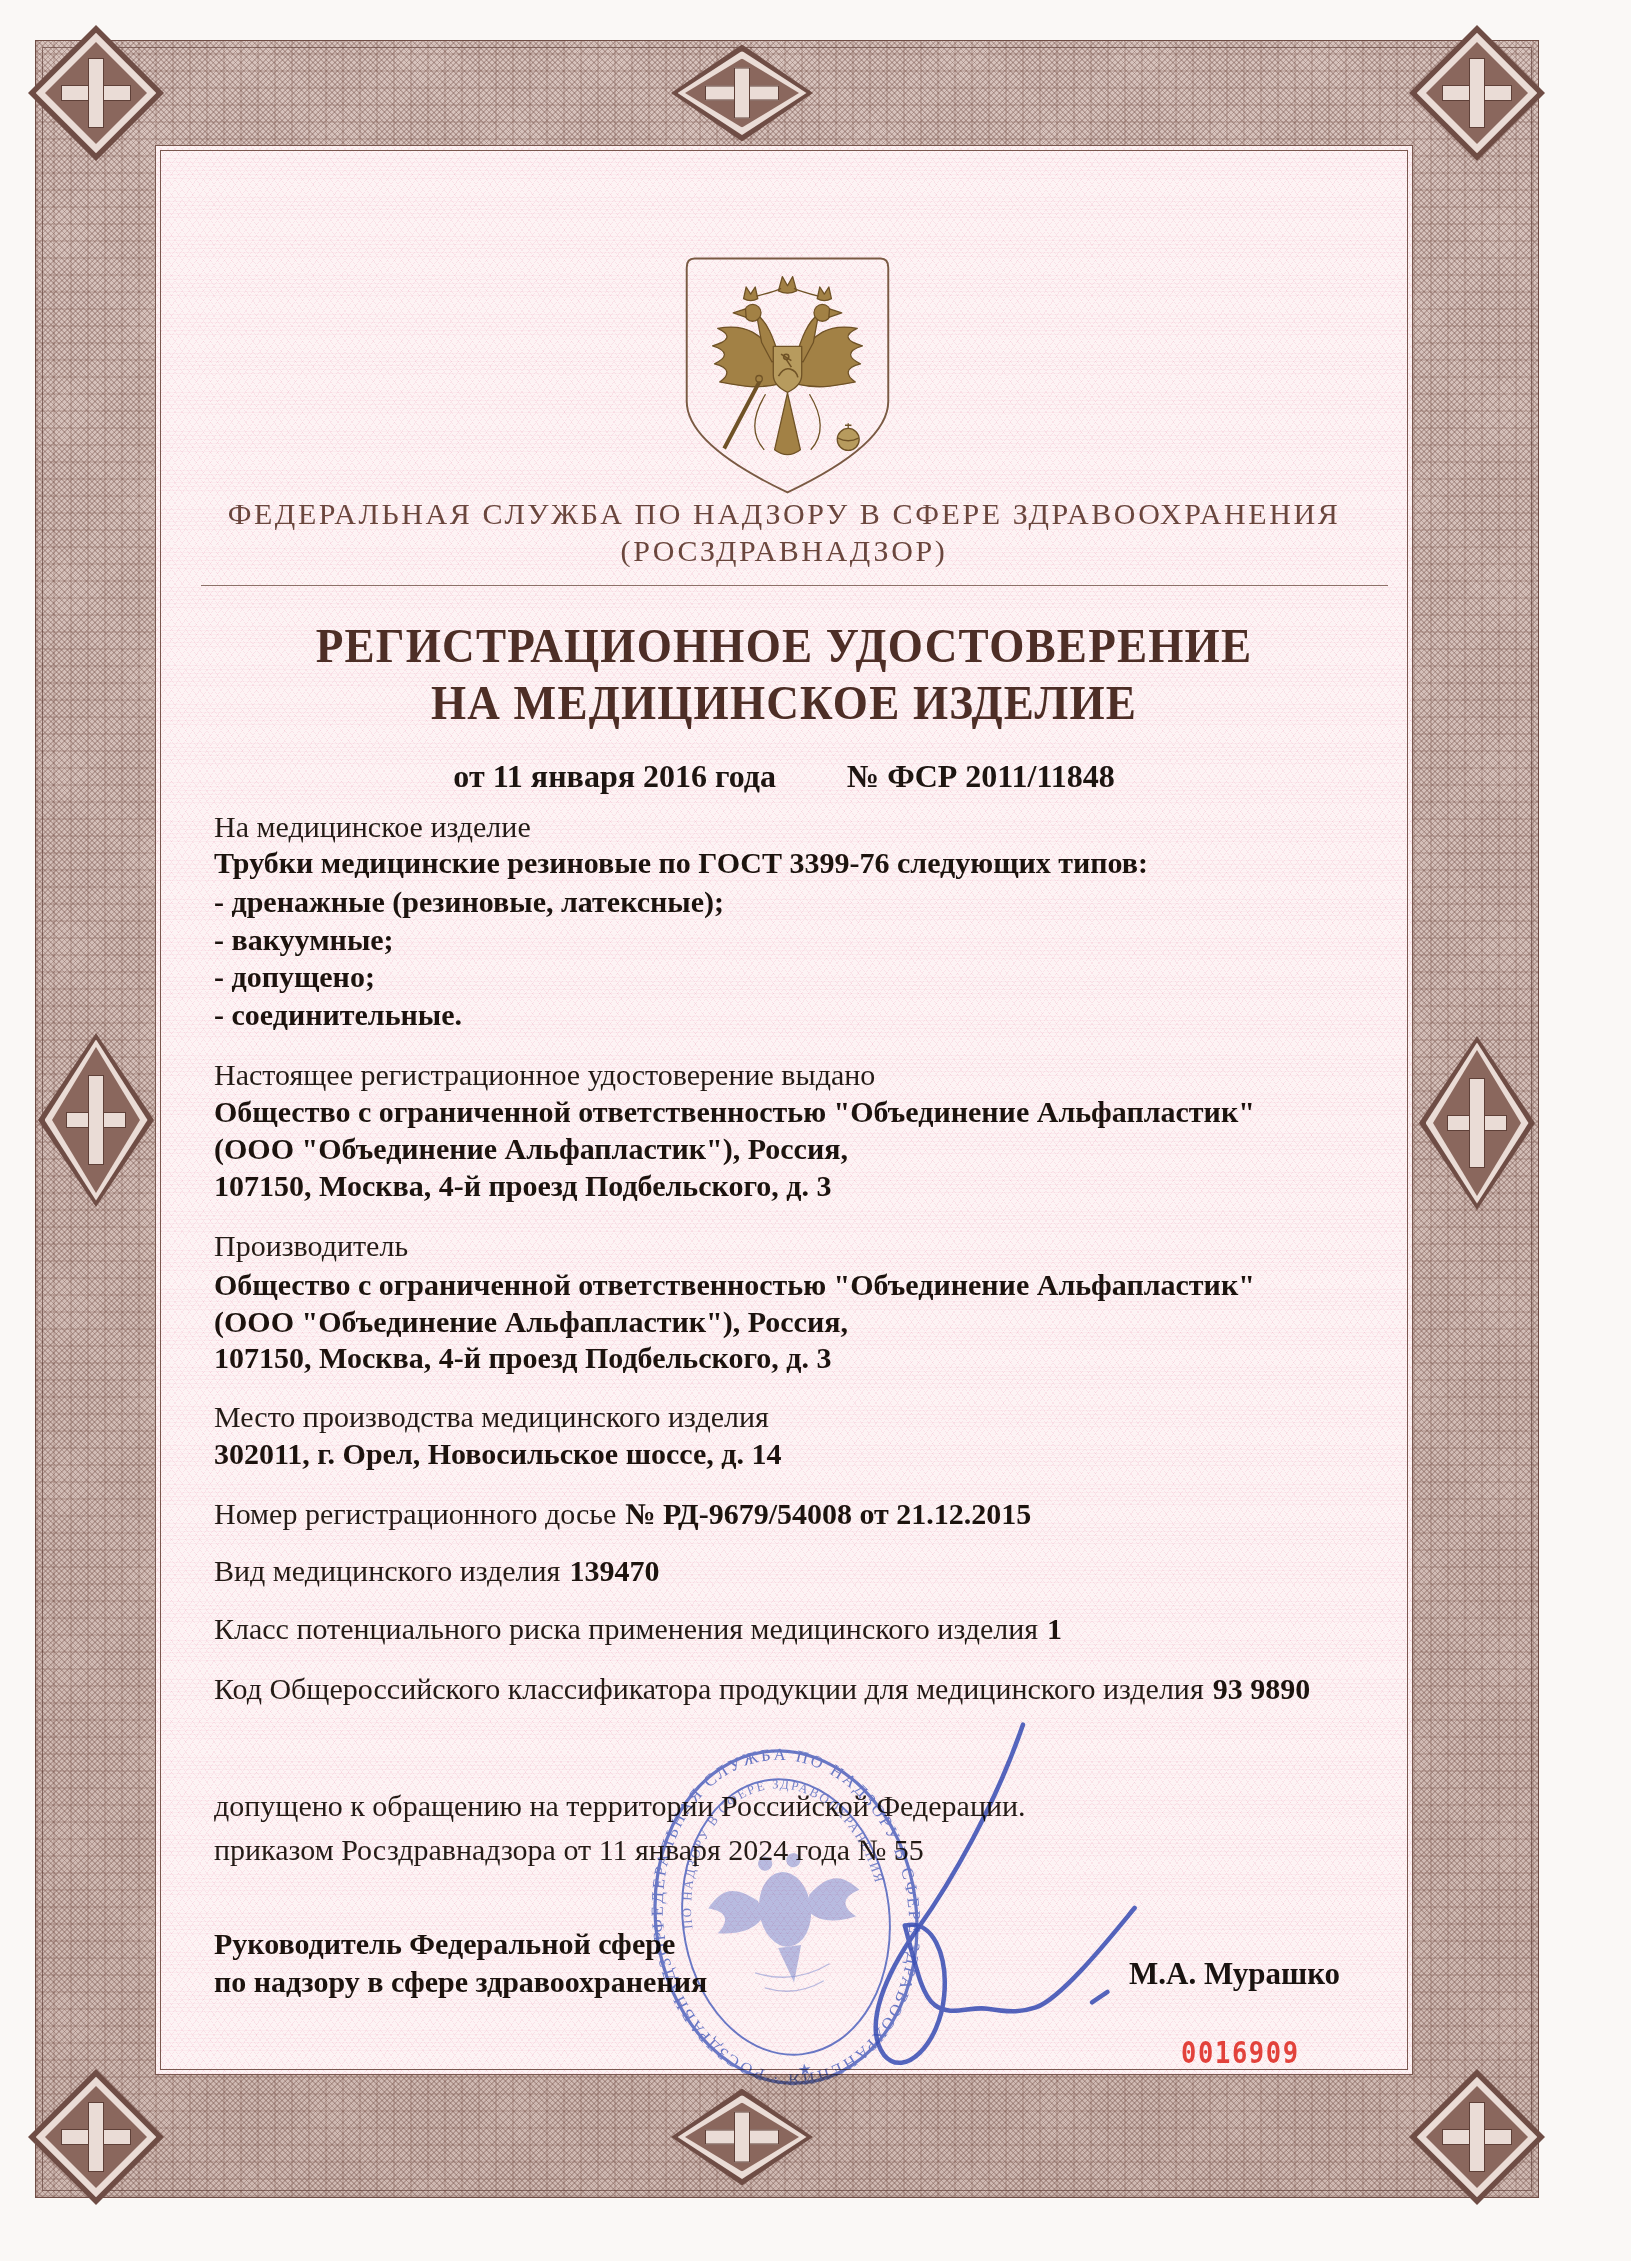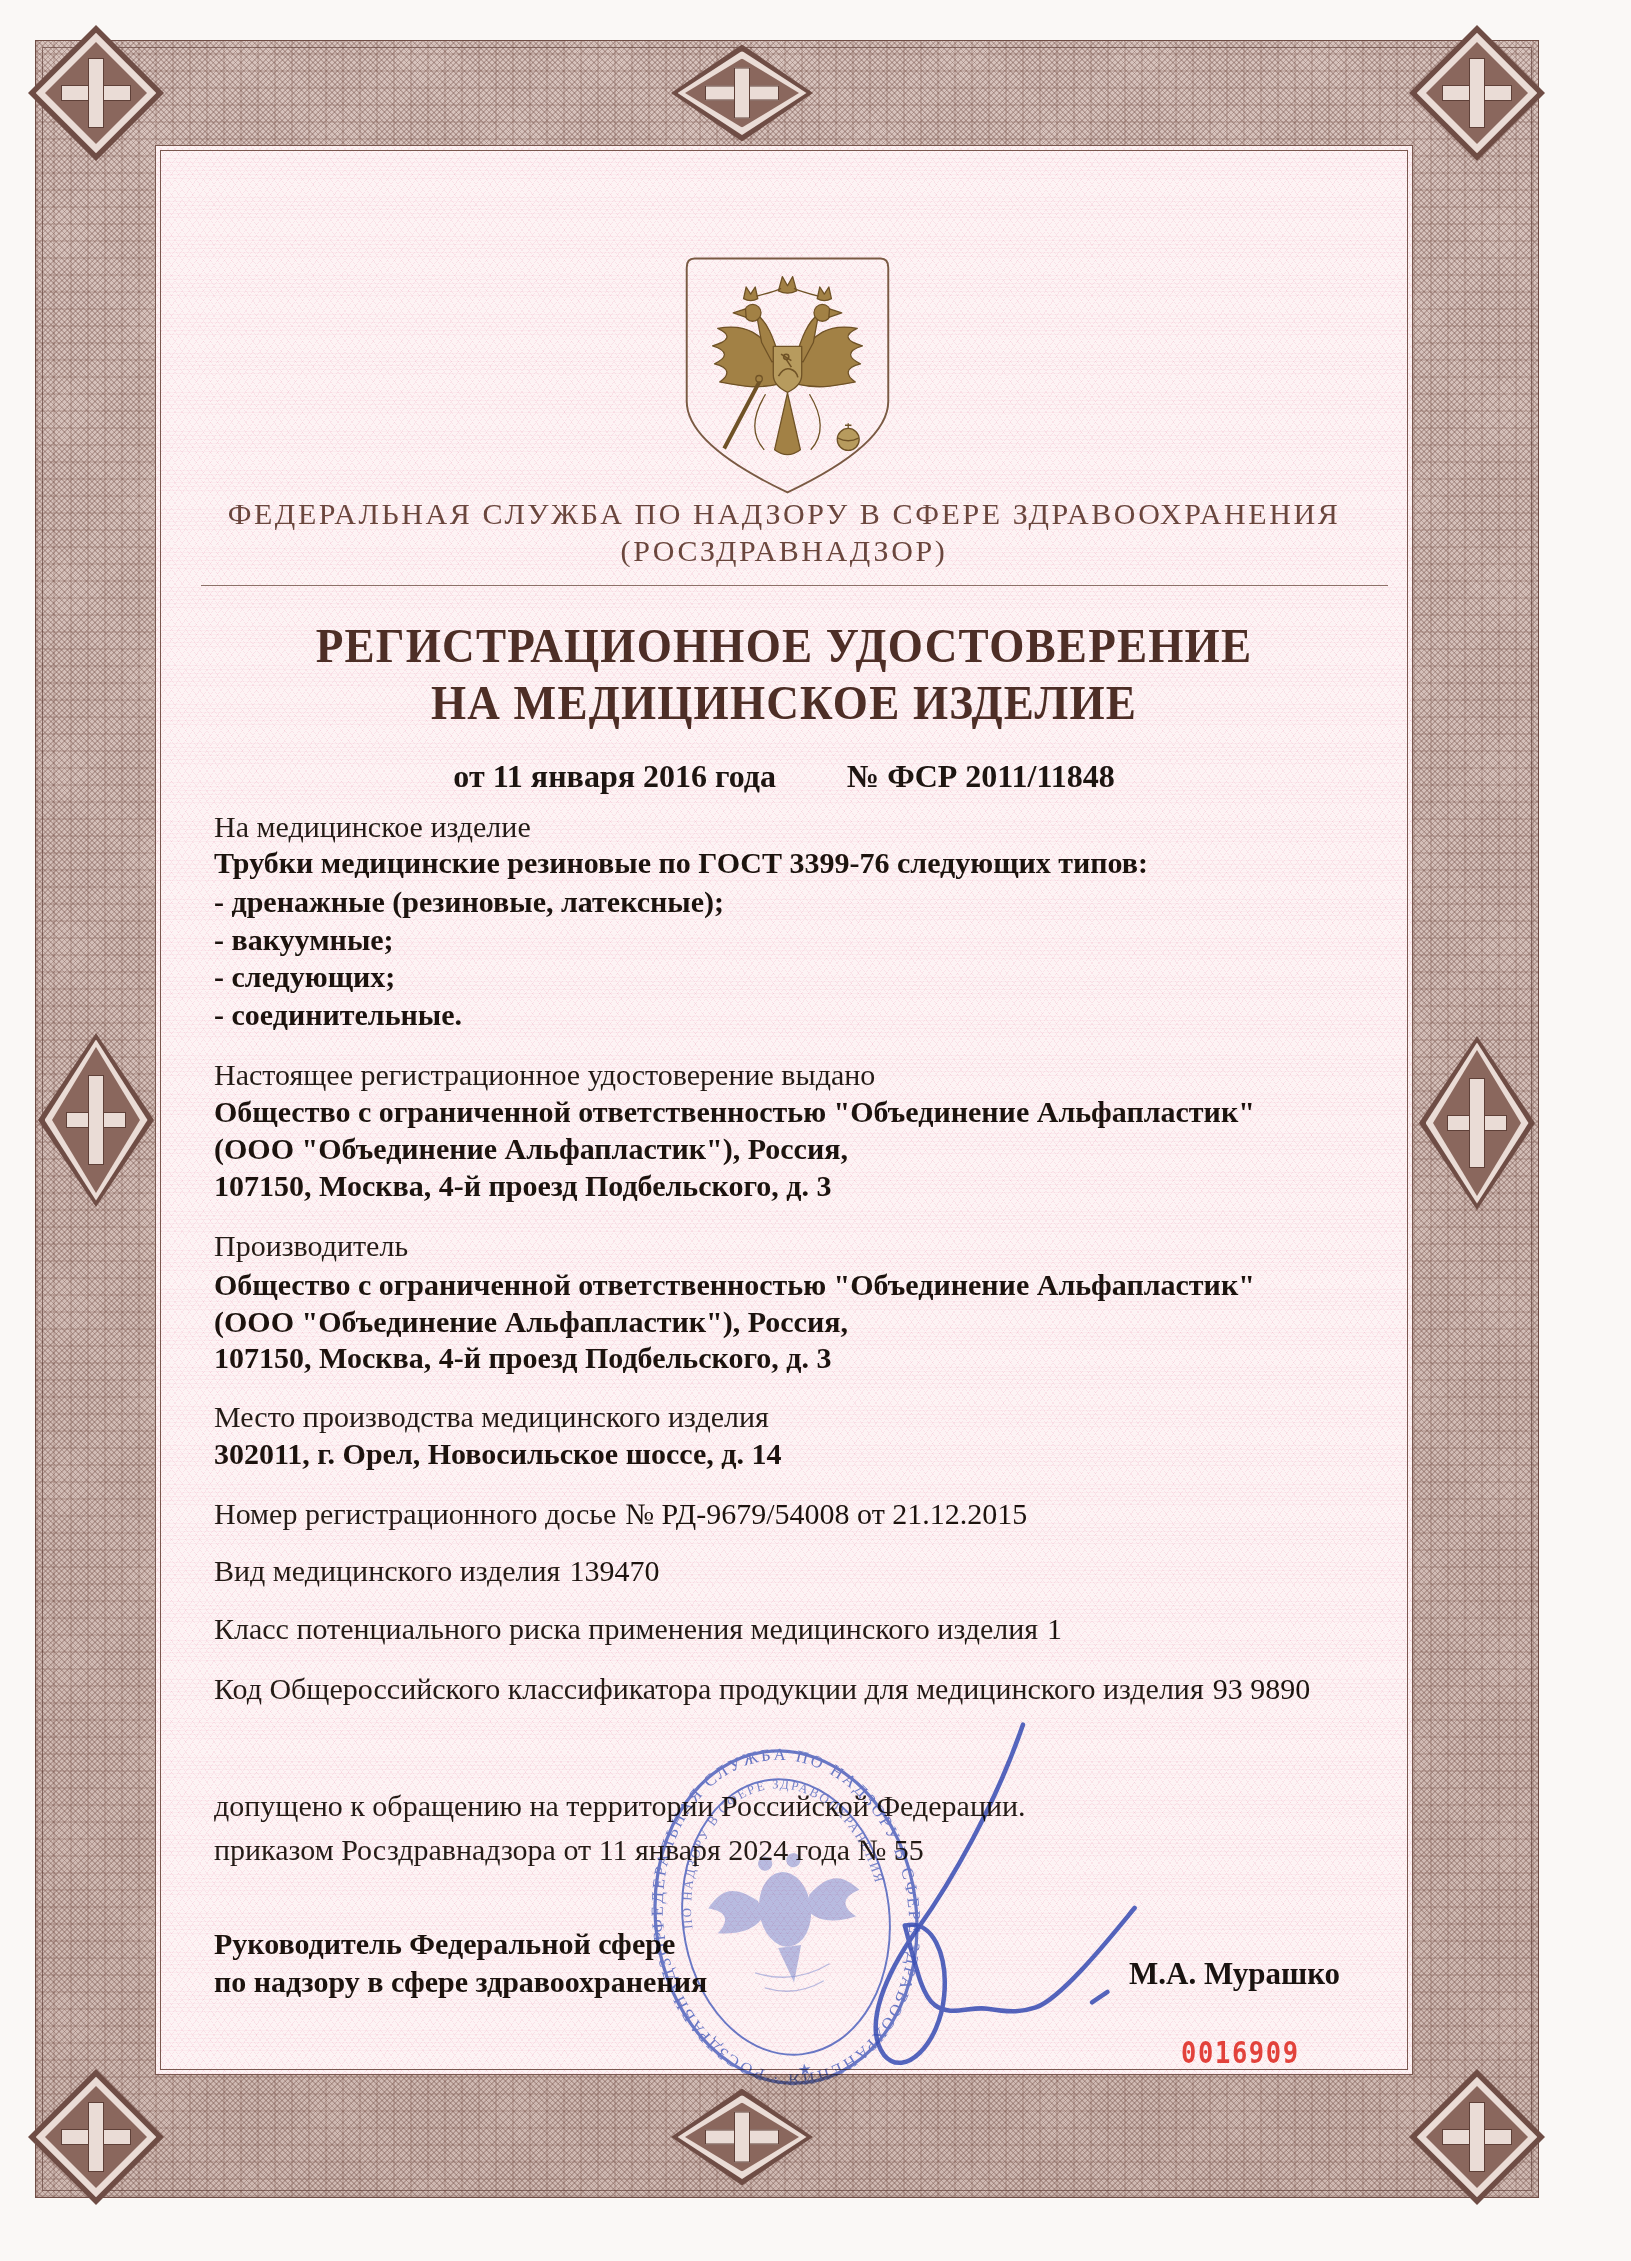--- a/index.html
+++ b/index.html
@@ -53,21 +53,21 @@
   .abs{position:absolute;white-space:nowrap;line-height:1.08;}
   .ctr{left:0;width:100%;text-align:center;}
 
   .authority{font-size:30px;letter-spacing:2.6px;color:#6a463d;}
   .divider{position:absolute;left:45px;top:439px;width:1187px;height:1.3px;background:#8d7168;}
   .title{font-size:48px;font-weight:700;color:#4d2e26;letter-spacing:1.3px;transform:scaleX(.94);}
   .dateline{font-size:32px;font-weight:700;color:#1d1511;display:flex;justify-content:center;gap:71px;}
 
   .body-line{left:58px;font-size:30px;color:#241b16;}
   .b{font-weight:700;color:#1c130e;}
-  .val{font-weight:400;color:#1c130e;margin-left:9px;}
+  .val{font-weight:700;color:#1c130e;margin-left:9px;}
 
   .name{left:973px;top:1811px;font-size:31px;font-weight:700;color:#191310;}
   .serial{
     left:1025px;top:1891px;
     font-family:"DejaVu Sans Mono",monospace;font-size:30px;font-weight:700;
     color:#e2423b;letter-spacing:1.9px;
     transform:scaleX(.85);transform-origin:left top;
   }
 
   .emblem{position:absolute;left:528px;top:110px;width:207px;height:239px;}
@@ -188,21 +188,21 @@
     <div class="abs ctr title" style="top:531px">НА МЕДИЦИНСКОЕ ИЗДЕЛИЕ</div>
     <div class="abs dateline" style="top:613px;left:0;width:100%">
       <span>от  11 января 2016 года</span>
       <span>№  ФСР 2011/11848</span>
     </div>
 
     <div class="abs body-line" style="top:665px">На медицинское изделие</div>
     <div class="abs body-line b" style="top:701px">Трубки медицинские резиновые по ГОСТ 3399-76 следующих типов:</div>
     <div class="abs body-line b" style="top:740px">- дренажные (резиновые, латексные);</div>
     <div class="abs body-line b" style="top:778px">- вакуумные;</div>
-    <div class="abs body-line b" style="top:815px">- следующих;</div>
+    <div class="abs body-line b" style="top:815px">- допущено;</div>
     <div class="abs body-line b" style="top:853px">- соединительные.</div>
 
     <div class="abs body-line" style="top:913px">Настоящее регистрационное удостоверение выдано</div>
     <div class="abs body-line b" style="top:950px">Общество с ограниченной ответственностью "Объединение Альфапластик"</div>
     <div class="abs body-line b" style="top:987px">(ООО "Объединение Альфапластик"), Россия,</div>
     <div class="abs body-line b" style="top:1024px">107150, Москва, 4-й проезд Подбельского, д. 3</div>
 
     <div class="abs body-line" style="top:1084px">Производитель</div>
     <div class="abs body-line b" style="top:1123px">Общество с ограниченной ответственностью "Объединение Альфапластик"</div>
     <div class="abs body-line b" style="top:1160px">(ООО "Объединение Альфапластик"), Россия,</div>

